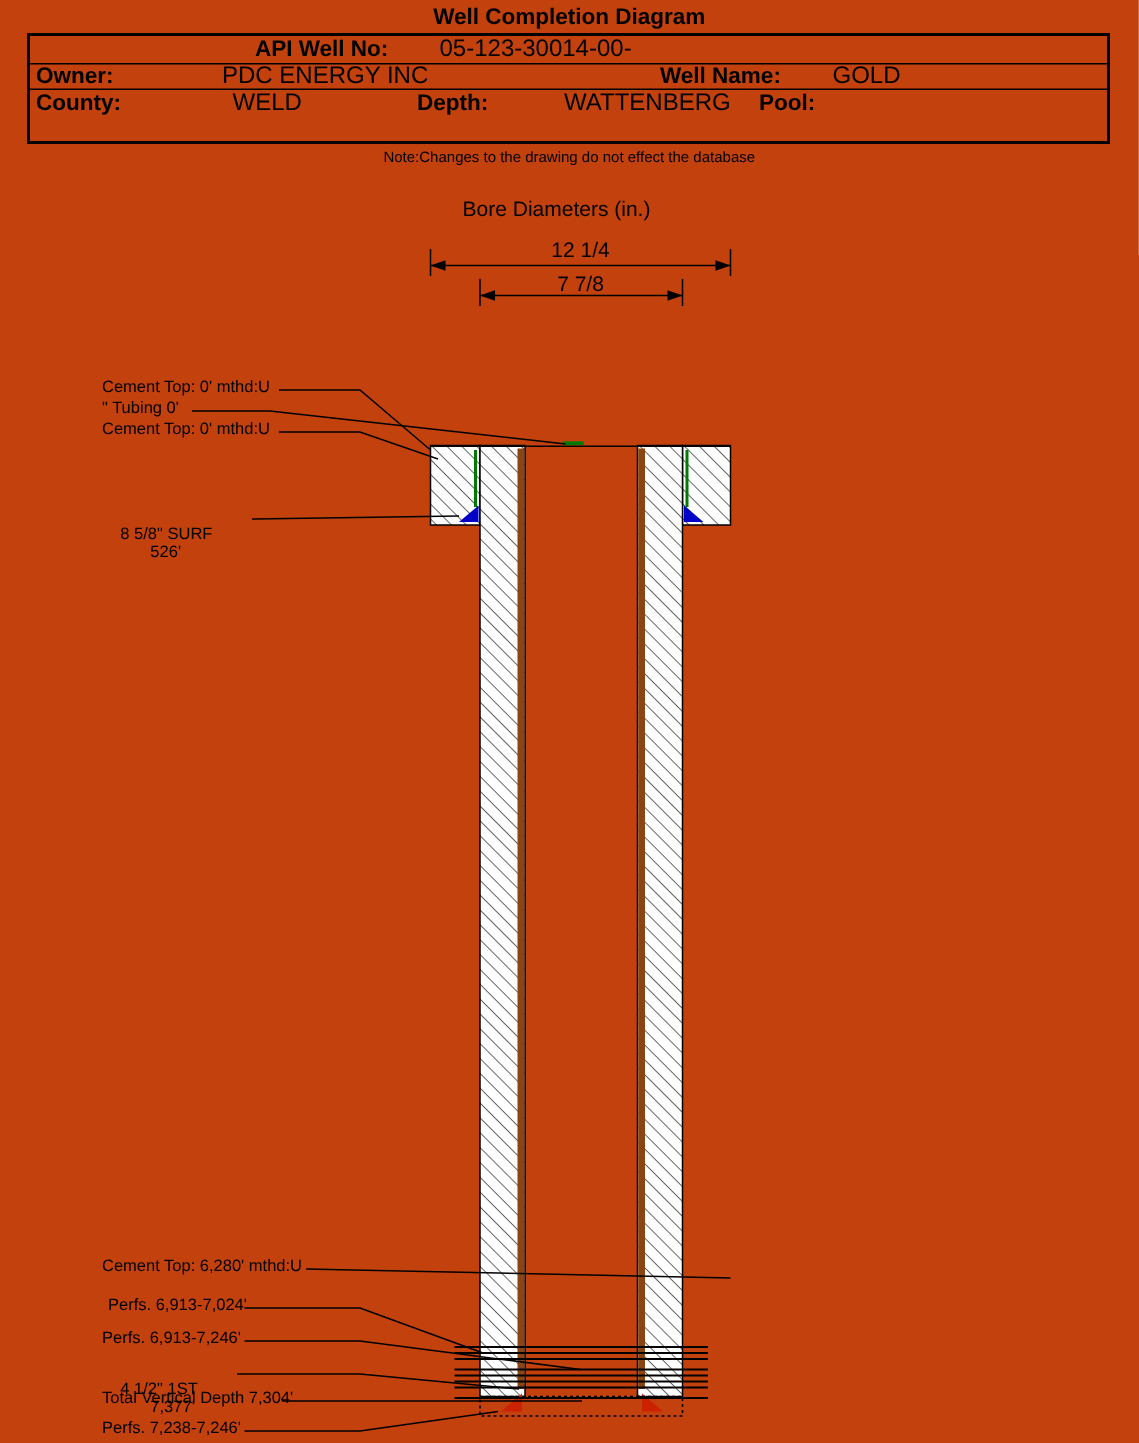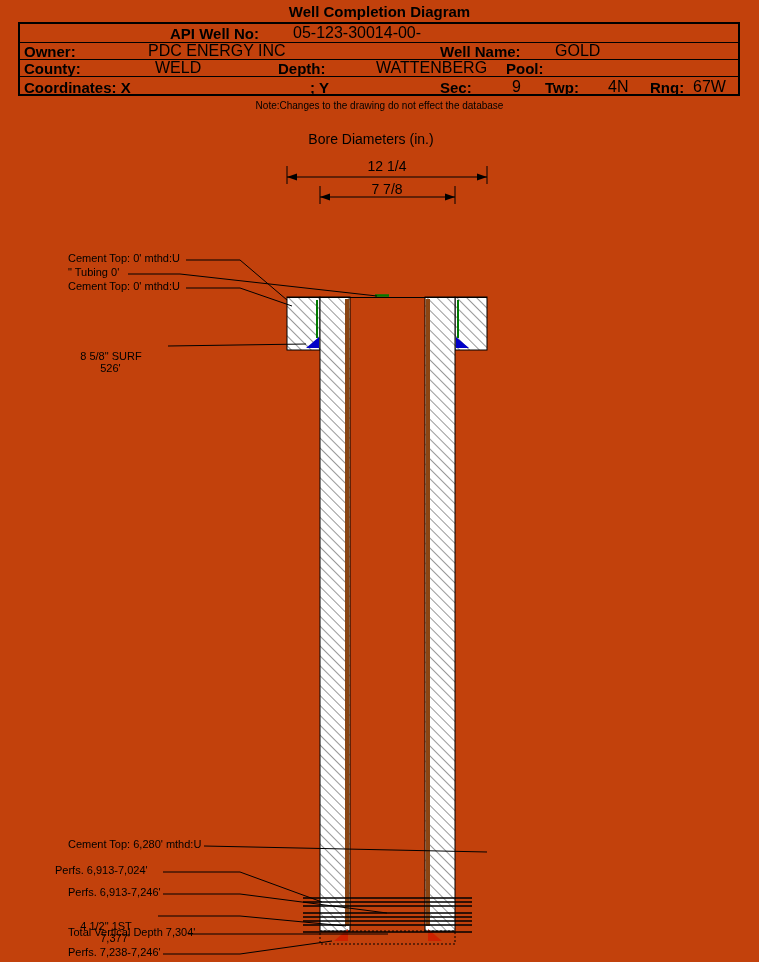--- a/index.html
+++ b/index.html
@@ -142,49 +142,39 @@
       <span class="lbl" style="left:420px;">Well Name:</span>
       <span class="val" style="left:535px;">GOLD</span>
     </div>
     <div class="trow" style="height:17px;text-align:right;">
       <span class="lbl" style="left:4px;">County:</span>
       <span class="val" style="left:135px;">WELD</span>
       <span class="lbl" style="left:258px;">Depth:</span>
       <span class="val" style="left:340px;margin-left:16px;">WATTENBERG</span>
       <span class="lbl" style="left:486px;">Pool:</span>
     </div>
-    <div class="trow" style="height:19px;">
-      <span class="lbl" style="left:4px;">Coordinates: X</span>
-      <span class="lbl" style="left:290px;">; Y</span>
-      <span class="lbl" style="left:420px;">Sec:</span>
-      <span class="val" style="left:492px;">9</span>
-      <span class="lbl" style="left:525px;">Twp:</span>
-      <span class="val" style="left:588px;">4N</span>
-      <span class="lbl" style="left:630px;">Rng:</span>
-      <span class="val" style="left:673px;">67W</span>
-    </div>
   </div>
 
   <div class="layer note">Note:Changes to the drawing do not effect the database</div>
 
   <div class="layer bore-heading">Bore Diameters (in.)</div>
   <div class="dim-label" style="top:158px;">12 1/4</div>
   <div class="dim-label" style="top:181px;">7 7/8</div>
 
   <div class="ann" style="left:68px; top:252px;">Cement Top: 0' mthd:U</div>
   <div class="ann" style="left:68px; top:266px;">" Tubing 0'</div>
   <div class="ann" style="left:68px; top:280px;">Cement Top: 0' mthd:U</div>
 
   <div class="ann" style="left:68px; top:338px;">
     <span>8 5/8" SURF</span>
     <span class="gap">526'</span>
   </div>
 
   <div class="ann" style="left:68px; top:838px;">Cement Top: 6,280' mthd:U</div>
-  <div class="ann" style="left:55px; top:864px;">Perfs. 6,913-7,024'</div>
+  <div class="ann" style="left:72px; top:864px;">Perfs. 6,913-7,024'</div>
   <div class="ann" style="left:68px; top:886px;">Perfs. 6,913-7,246'</div>
 
   <div class="ann" style="left:68px; top:908px;">
     <span>4 1/2" 1ST</span>
     <span class="gap">7,377'</span>
   </div>
 
   <div class="ann" style="left:68px; top:926px;">Total Vertical Depth 7,304'</div>
   <div class="ann" style="left:68px; top:946px;text-align:center;">Perfs. 7,238-7,246'</div>
 

